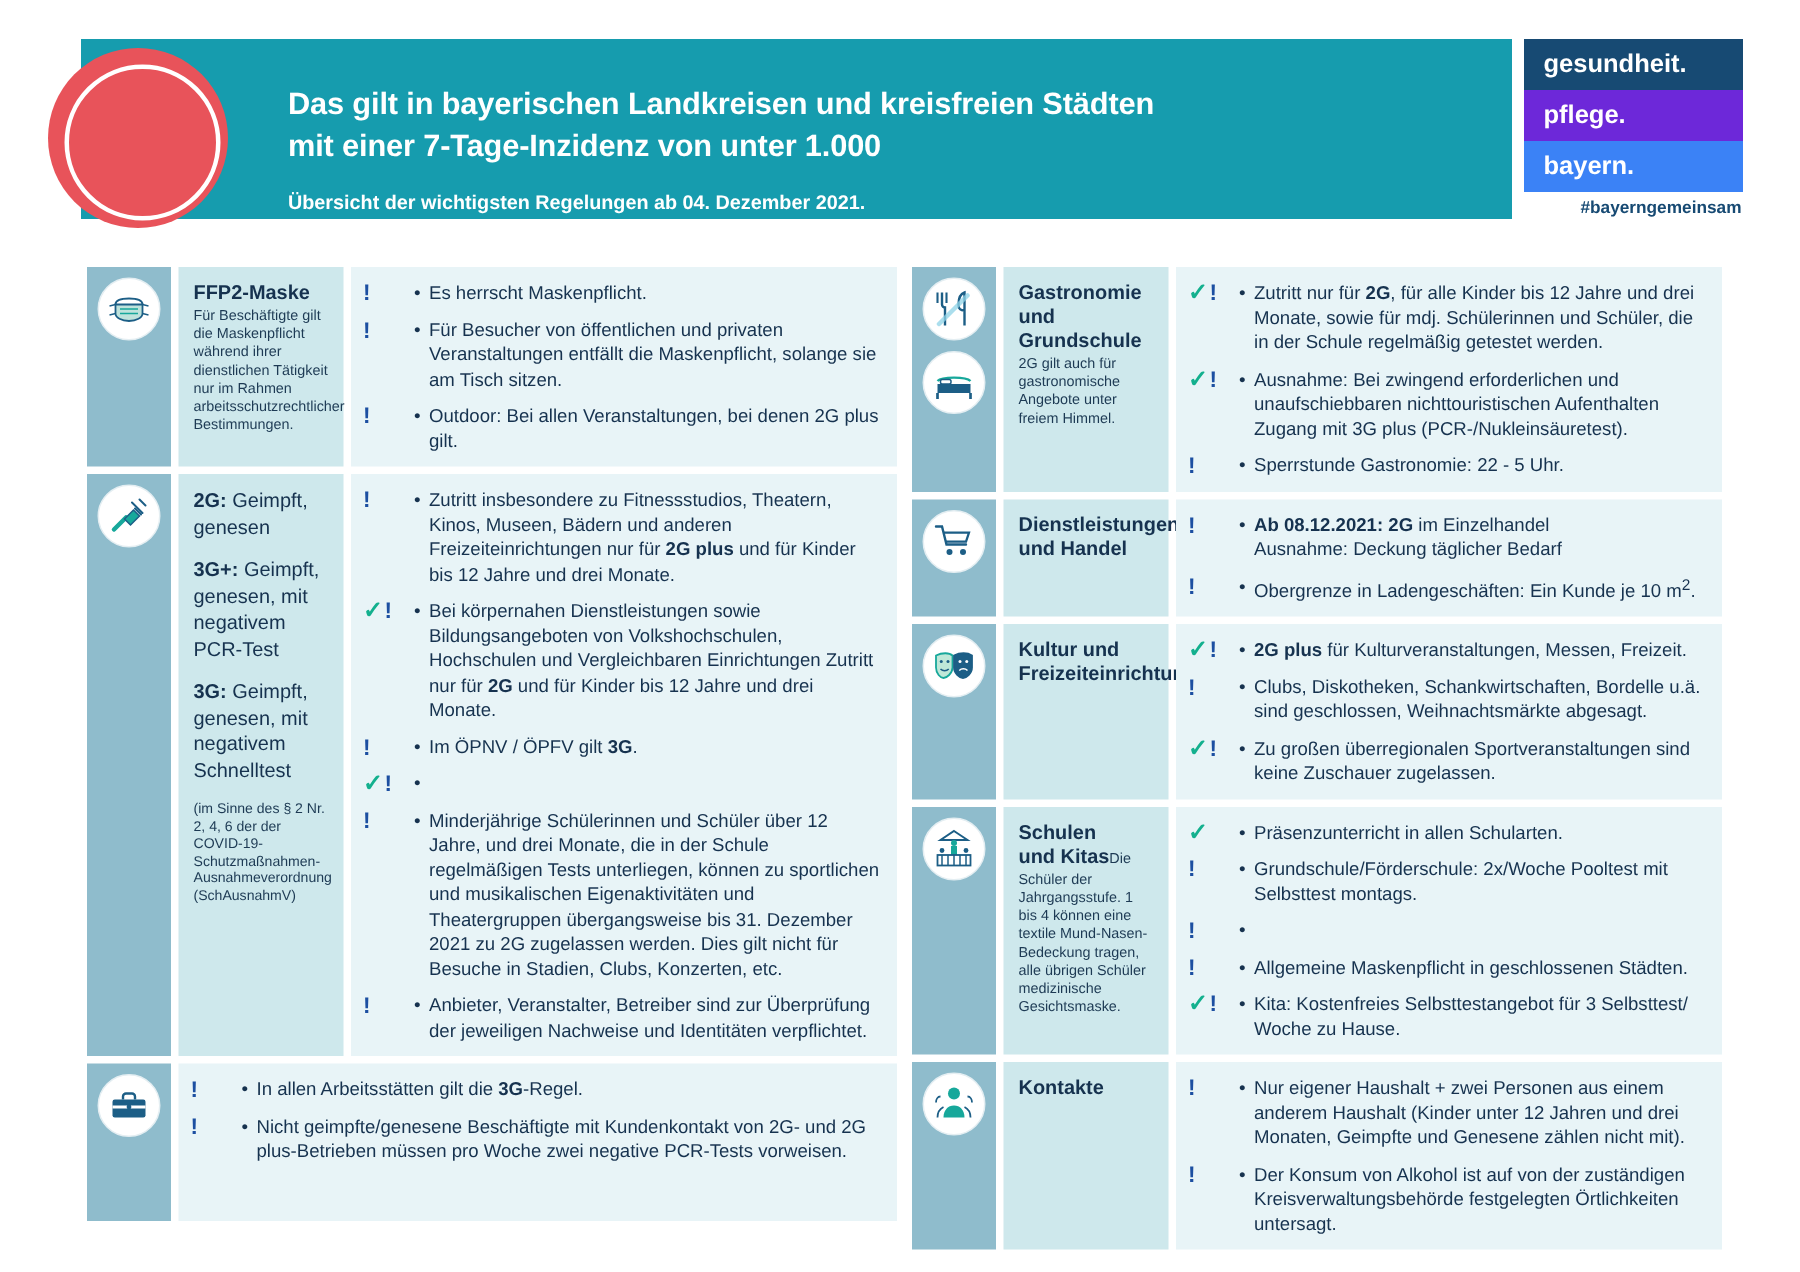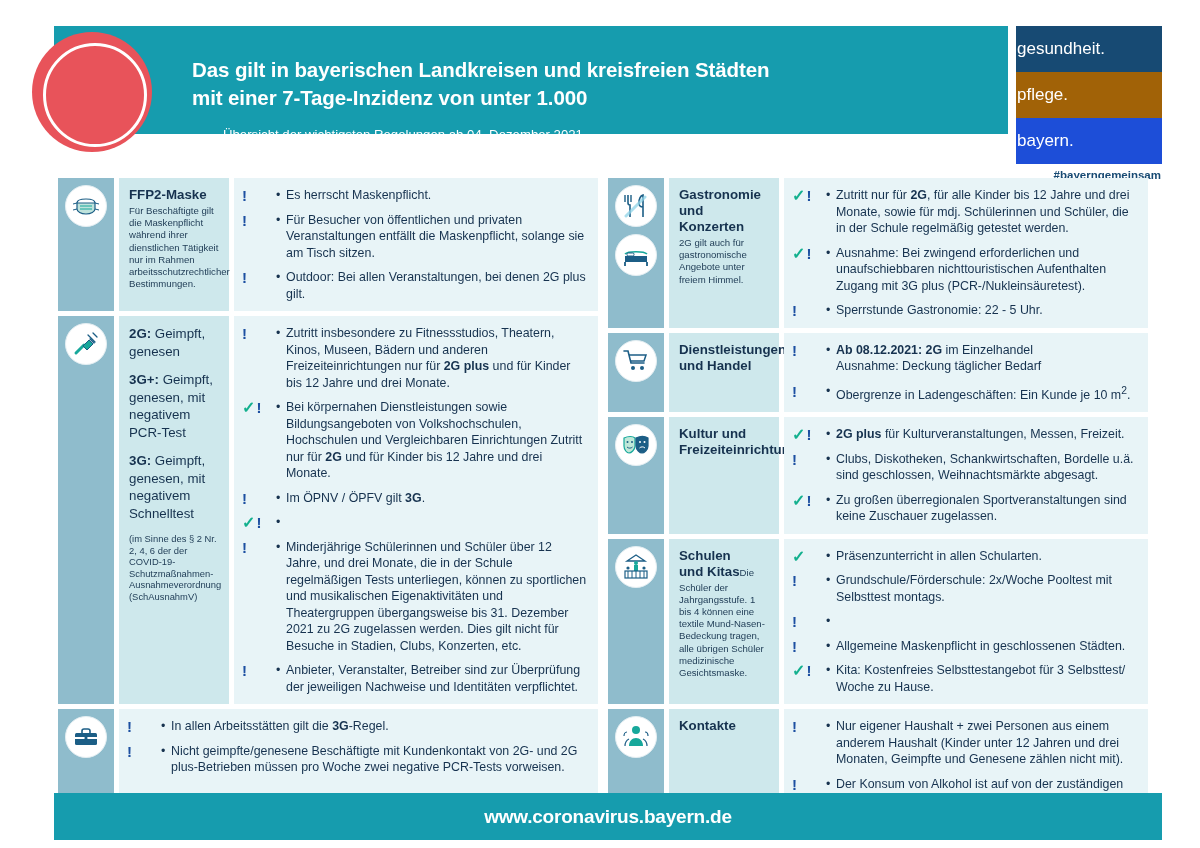--- a/index.html
+++ b/index.html
@@ -7,53 +7,53 @@
     width: 1200px; height: 848px;
     background: #ffffff;
     font-family: "Liberation Sans", sans-serif;
     overflow: hidden;
   }
   .page { position: relative; width: 1200px; height: 848px; background: #ffffff; }
 
   
   .header {
     position: absolute; left: 54px; top: 26px;
-    width: 954px; height: 108px;
+    width: 954px; height: 120px;
     background: #169CAE;
   }
   .header-text { position: absolute; left: 138px; top: 30px; right: 14px; }
   .header h1 {
     color: #ffffff; font-size: 20.5px; font-weight: bold;
     line-height: 28px; letter-spacing: -0.1px;
   }
   .header-sub {
     margin-top: 13px;
-    color: #ffffff; font-size: 13.2px; font-weight: normal; line-height: 20px; margin-left: 31px;
+    color: #ffffff; font-size: 13.2px; font-weight: bold; line-height: 20px;
   }
   .circle-logo {
     position: absolute; left: 32px; top: 32px;
     width: 120px; height: 120px; border-radius: 50%;
     background: #E8535A; z-index: 5;
   }
   .circle-logo::after {
     content: ""; position: absolute; left: 11px; top: 11px;
     width: 98px; height: 98px; border-radius: 50%;
     border: 3px solid #ffffff;
   }
 
   
   .brand { position: absolute; left: 1016px; top: 26px; width: 146px; }
   .brand-box {
-    height: 46px; display: flex; align-items: center;
-    padding-left: 1px; color: #ffffff;
-    font-size: 17px; font-weight: normal;
+    height: 34px; display: flex; align-items: center;
+    padding-left: 13px; color: #ffffff;
+    font-size: 17px; font-weight: bold;
   }
   .brand-1 { background: #174A73; }
-  .brand-2 { background: #a16207; }
-  .brand-3 { background: #1d4ed8; }
+  .brand-2 { background: #6d28d9; }
+  .brand-3 { background: #3b82f6; }
   .brand-hash {
     margin-top: 5px; text-align: right; padding-right: 1px;
     color: #174A73; font-size: 11.5px; font-weight: bold;
   }
 
   
   .col {
     position: absolute; top: 178px; width: 540px;
     display: flex; flex-direction: column; gap: 5px;
   }
@@ -302,21 +302,21 @@
           <div class="icon-circle">
             <svg width="30" height="30" viewBox="0 0 30 30">
               <path d="M4 14c3-3 19-3 22 0" stroke="#17A89B" stroke-width="1.6" fill="none"></path>
               <rect x="4" y="16" width="22" height="6" fill="#1C5E86"></rect>
               <path d="M4 22v4M26 22v4" stroke="#1C5E86" stroke-width="1.8"></path>
               <rect x="6" y="13" width="7" height="3" rx="1.2" fill="#fff" stroke="#1C5E86" stroke-width="1"></rect>
             </svg>
           </div>
         </div>
         <div class="sec-title">
-          <div class="t-main">Gastronomie und Konzerten</div>
+          <div class="t-main">Gastronomie und Grundschule</div>
           <div class="t-sub t-block">2G gilt auch für gastronomische Angebote unter freiem Himmel.</div>
         </div>
         <div class="sec-body">
           <div class="bullet">
             <div class="mark">
               <span class="m-check">✓</span>
               <span class="m-bang">!</span>
             </div>
             <div class="b-dot">•</div>
             <div class="b-text">Zutritt nur für <b>2G</b>, für alle Kinder bis 12 Jahre und drei Monate, sowie für mdj. Schülerinnen und Schüler, die in der Schule regelmäßig getestet werden.</div>
@@ -495,16 +495,13 @@
             <div class="mark">
               <span class="m-bang">!</span>
             </div>
             <div class="b-dot">•</div>
             <div class="b-text">Der Konsum von Alkohol ist auf von der zuständigen Kreisverwaltungsbehörde festgelegten Örtlichkeiten untersagt.</div>
           </div>
         </div>
       </div>
     </div>
 
-  <div class="footer">
-    <span>www.coronavirus.bayern.de</span>
-  </div>
 </div>
 
 </body></html>

